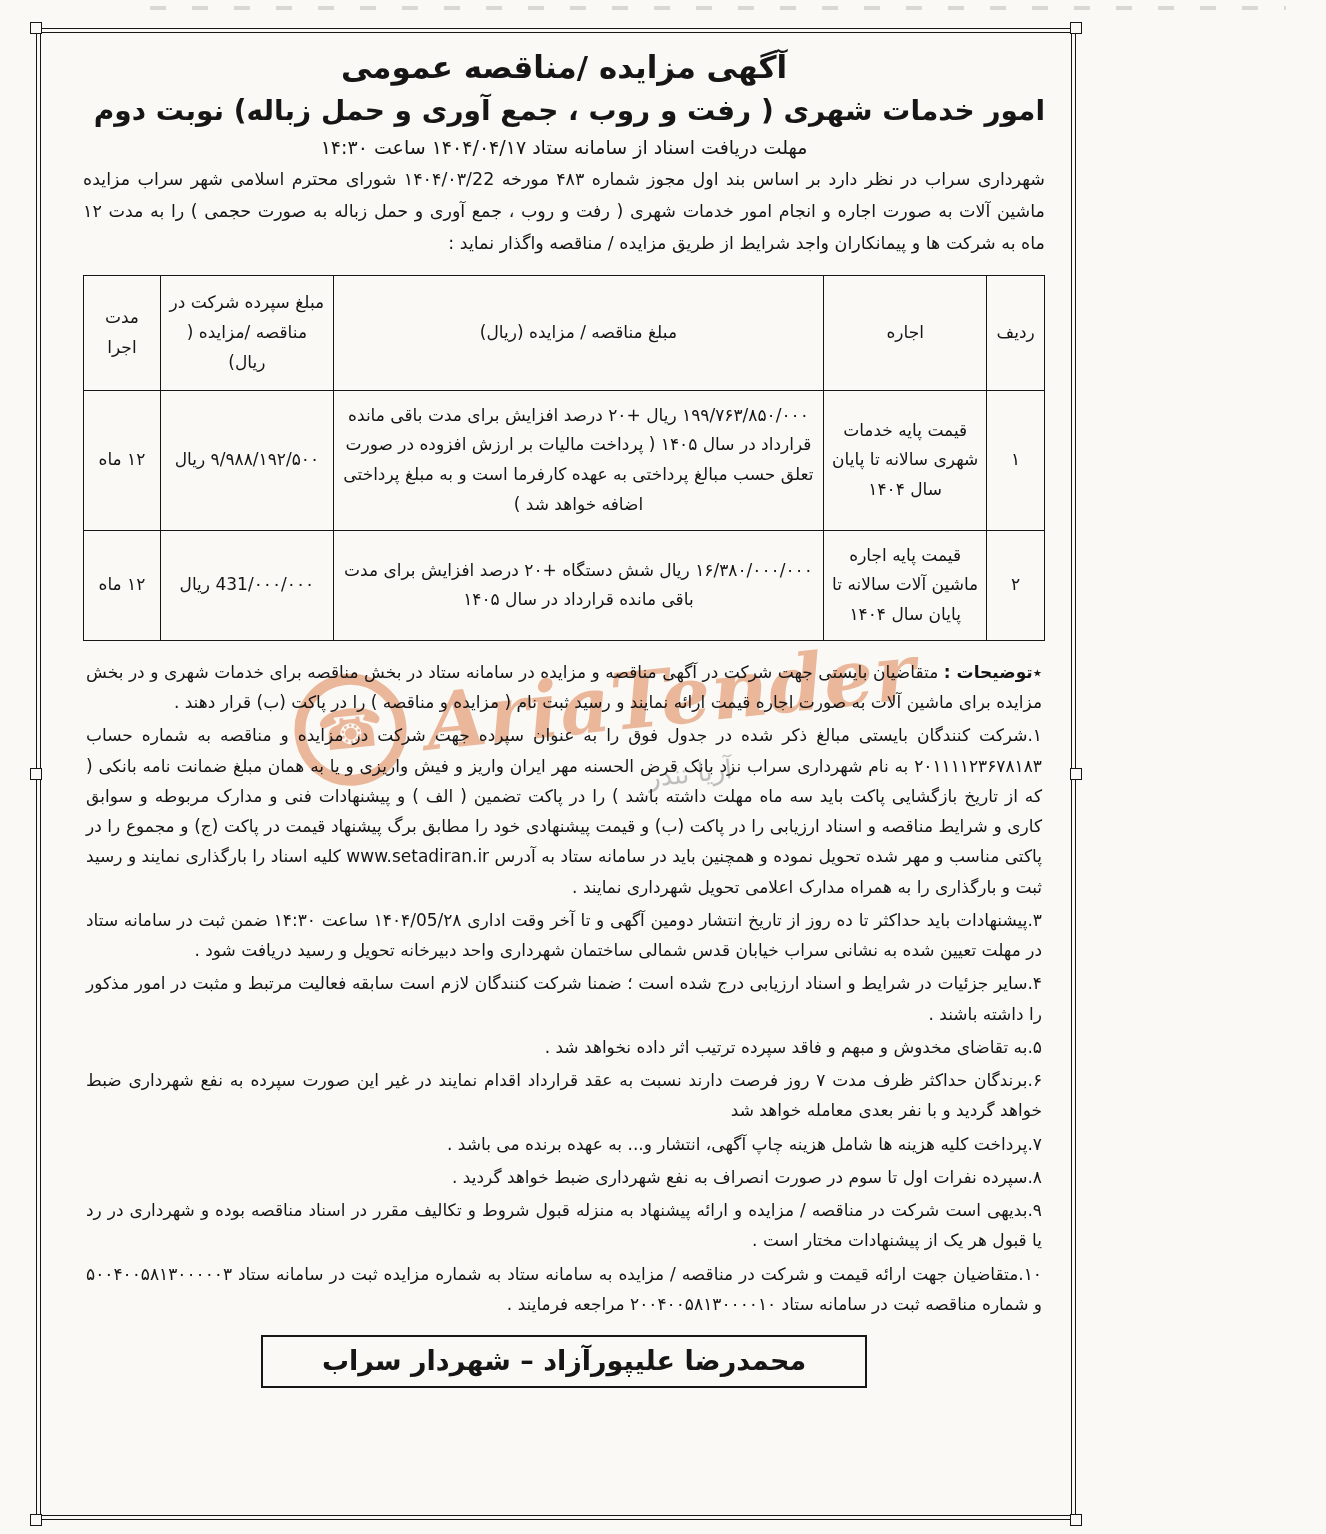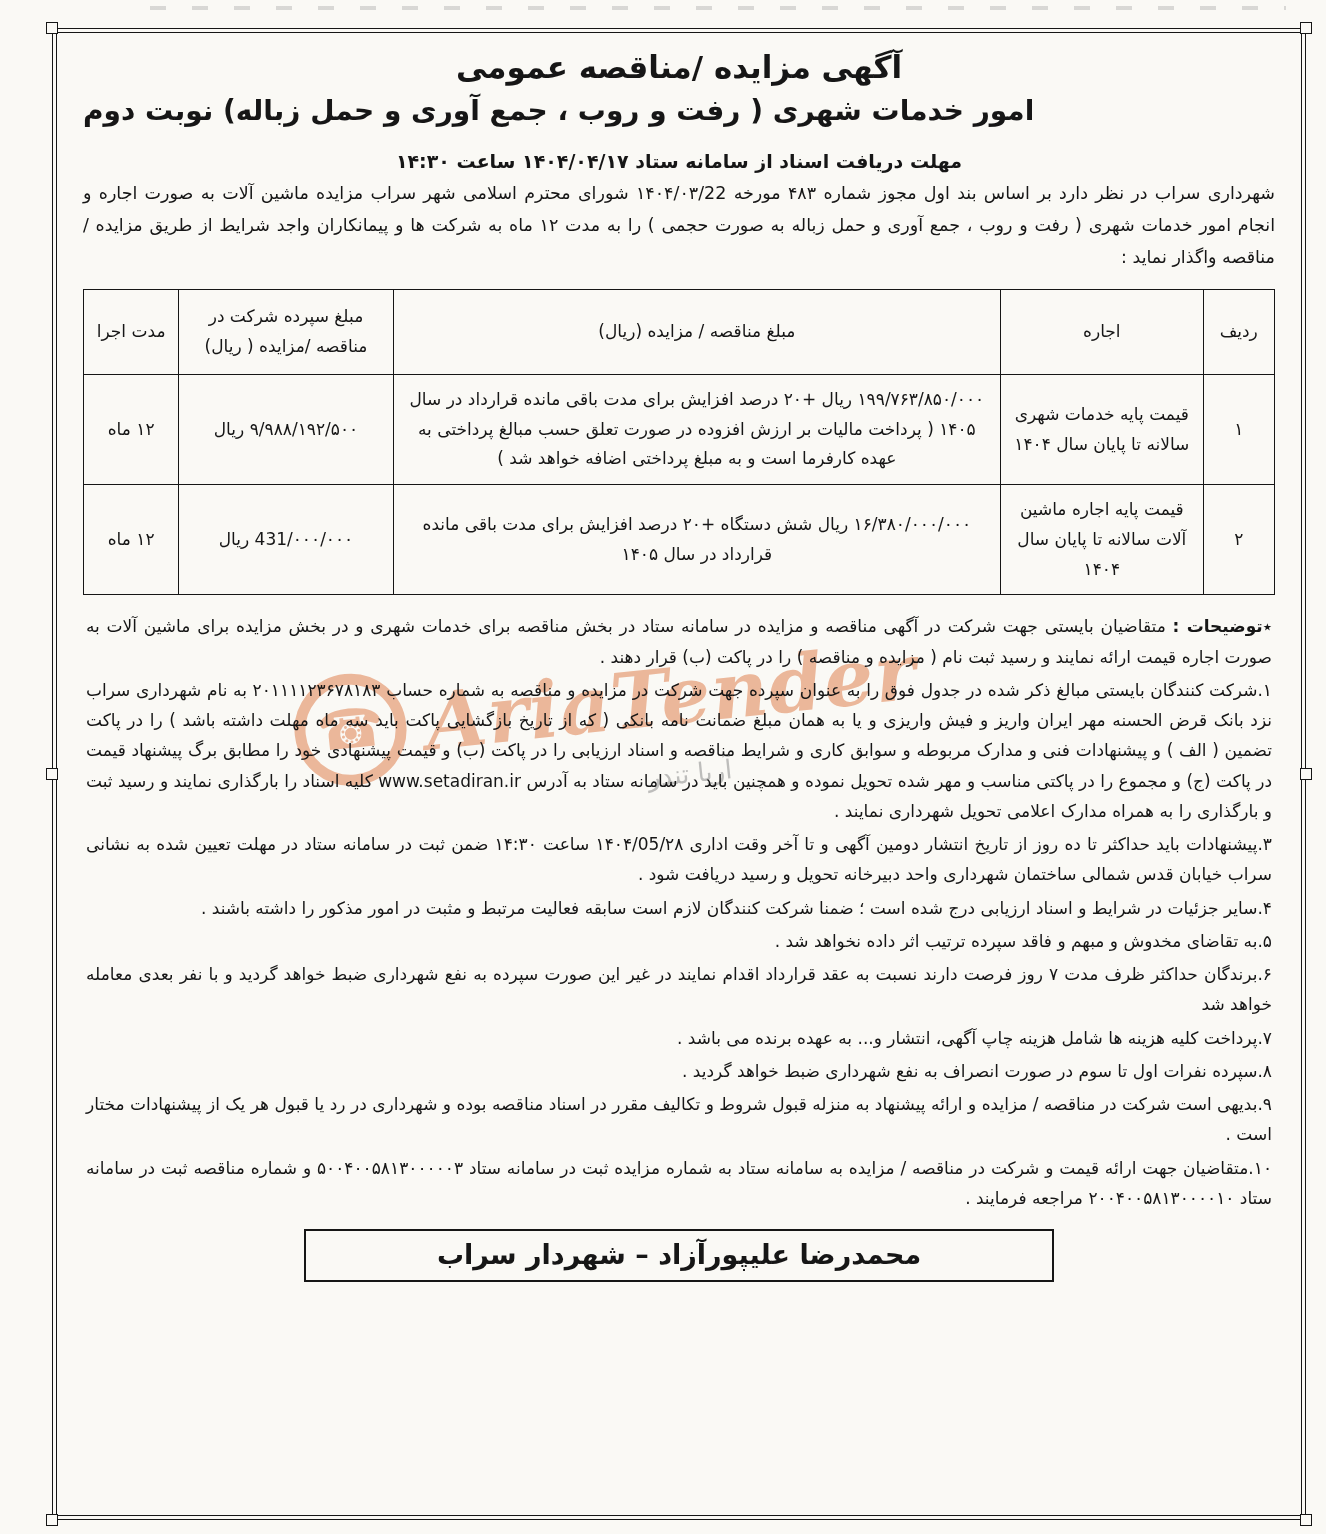--- a/index.html
+++ b/index.html
@@ -34,41 +34,41 @@
   }
   .wm-text {
     font-family:"DejaVu Serif", serif; font-style:italic; font-weight:bold;
     font-size:78px; color:#d85d1e; letter-spacing:1px; white-space:nowrap;
   }
   .wm-sub { margin-top:8px; margin-right:40px; text-align:center; width:70%;
     color:#8d8d8d; font-size:26px; opacity:.55; letter-spacing:2px; }
 
   
   .frame {
-    position:absolute; left:52px; top:28px; width:1254px; height:1492px;
-    border:1.5px solid #161616; z-index:1; background:transparent;
+    position:absolute; left:36px; top:28px; width:1040px; height:1492px;
+    border:1.5px solid #161616; z-index:1; background:transparent;padding-left:16px;
   }
   .frame-inner { position:absolute; inset:3px; border:1px solid #161616; pointer-events:none; }
   .orn {
     position:absolute; width:12px; height:12px; background:#faf9f5;
     border:1.5px solid #161616; z-index:3;
   }
   .orn.tl { left:-7px; top:-7px; }
   .orn.tr { right:-7px; top:-7px; }
   .orn.bl { left:-7px; bottom:-7px; }
   .orn.br { right:-7px; bottom:-7px; }
   .orn.ml { left:-7px; top:calc(50% - 6px); }
   .orn.mr { right:-7px; top:calc(50% - 6px); }
 
   .content { position:relative; z-index:2; padding:16px 30px 10px 30px; }
 
   
   .title-1 { text-align:center; font-size:31px; font-weight:bold; line-height:1.45; }
-  .title-2 { text-align:left; font-size:28px; font-weight:bold; line-height:1.5; margin-bottom:18px; }
-  .deadline { text-align:center; font-size:19px; font-weight:bold; margin-bottom:6px; }
+  .title-2 { text-align:right; font-size:28px; font-weight:bold; line-height:1.5; margin-bottom:4px; }
+  .deadline { text-align:center; font-size:19px; font-weight:normal; margin-bottom:6px; }
 
   .intro {
     font-size:17.5px; line-height:1.82; text-align:justify; margin-bottom:16px;
   }
 
   
   table.tender {
     width:100%; border-collapse:collapse; margin-bottom:16px;
     font-size:17px;
   }

